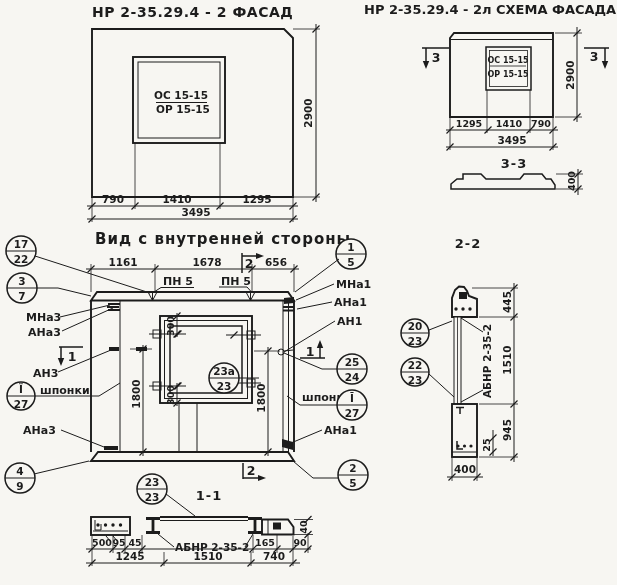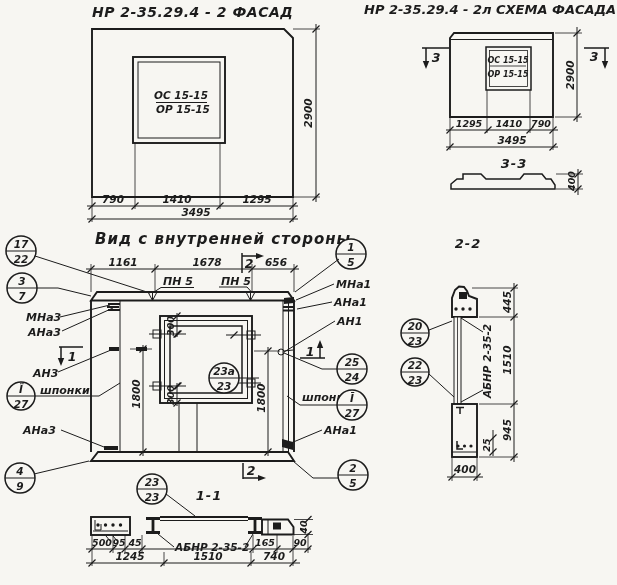--- a/index.html
+++ b/index.html
@@ -1,16 +1,16 @@
 <!DOCTYPE html>
 <html><head>
 <meta charset="utf-8">
 <style>
   html,body{margin:0;padding:0;background:#f7f6f2;}
-  .canvas{position:relative;width:617px;height:585px;background:#f7f6f2;overflow:hidden;font-style:italic;}
+  .canvas{position:relative;width:617px;height:585px;background:#f7f6f2;overflow:hidden;}
   svg{position:absolute;left:0;top:0;}
   svg text{font-family:"DejaVu Sans",sans-serif;fill:#1c1c1c;}
   .s1{stroke:#1c1c1c;stroke-width:1;fill:none;}
   .s15{stroke:#1c1c1c;stroke-width:1.5;fill:none;}
   .s2{stroke:#1c1c1c;stroke-width:1.9;fill:none;}
   .s3{stroke:#1c1c1c;stroke-width:2.8;fill:none;}
   .thin{stroke:#1c1c1c;stroke-width:0.8;fill:none;}
   .tick{stroke:#1c1c1c;stroke-width:1.2;fill:none;}
   .ink{fill:#1c1c1c;stroke:none;}
   .paper{fill:#f7f6f2;}

